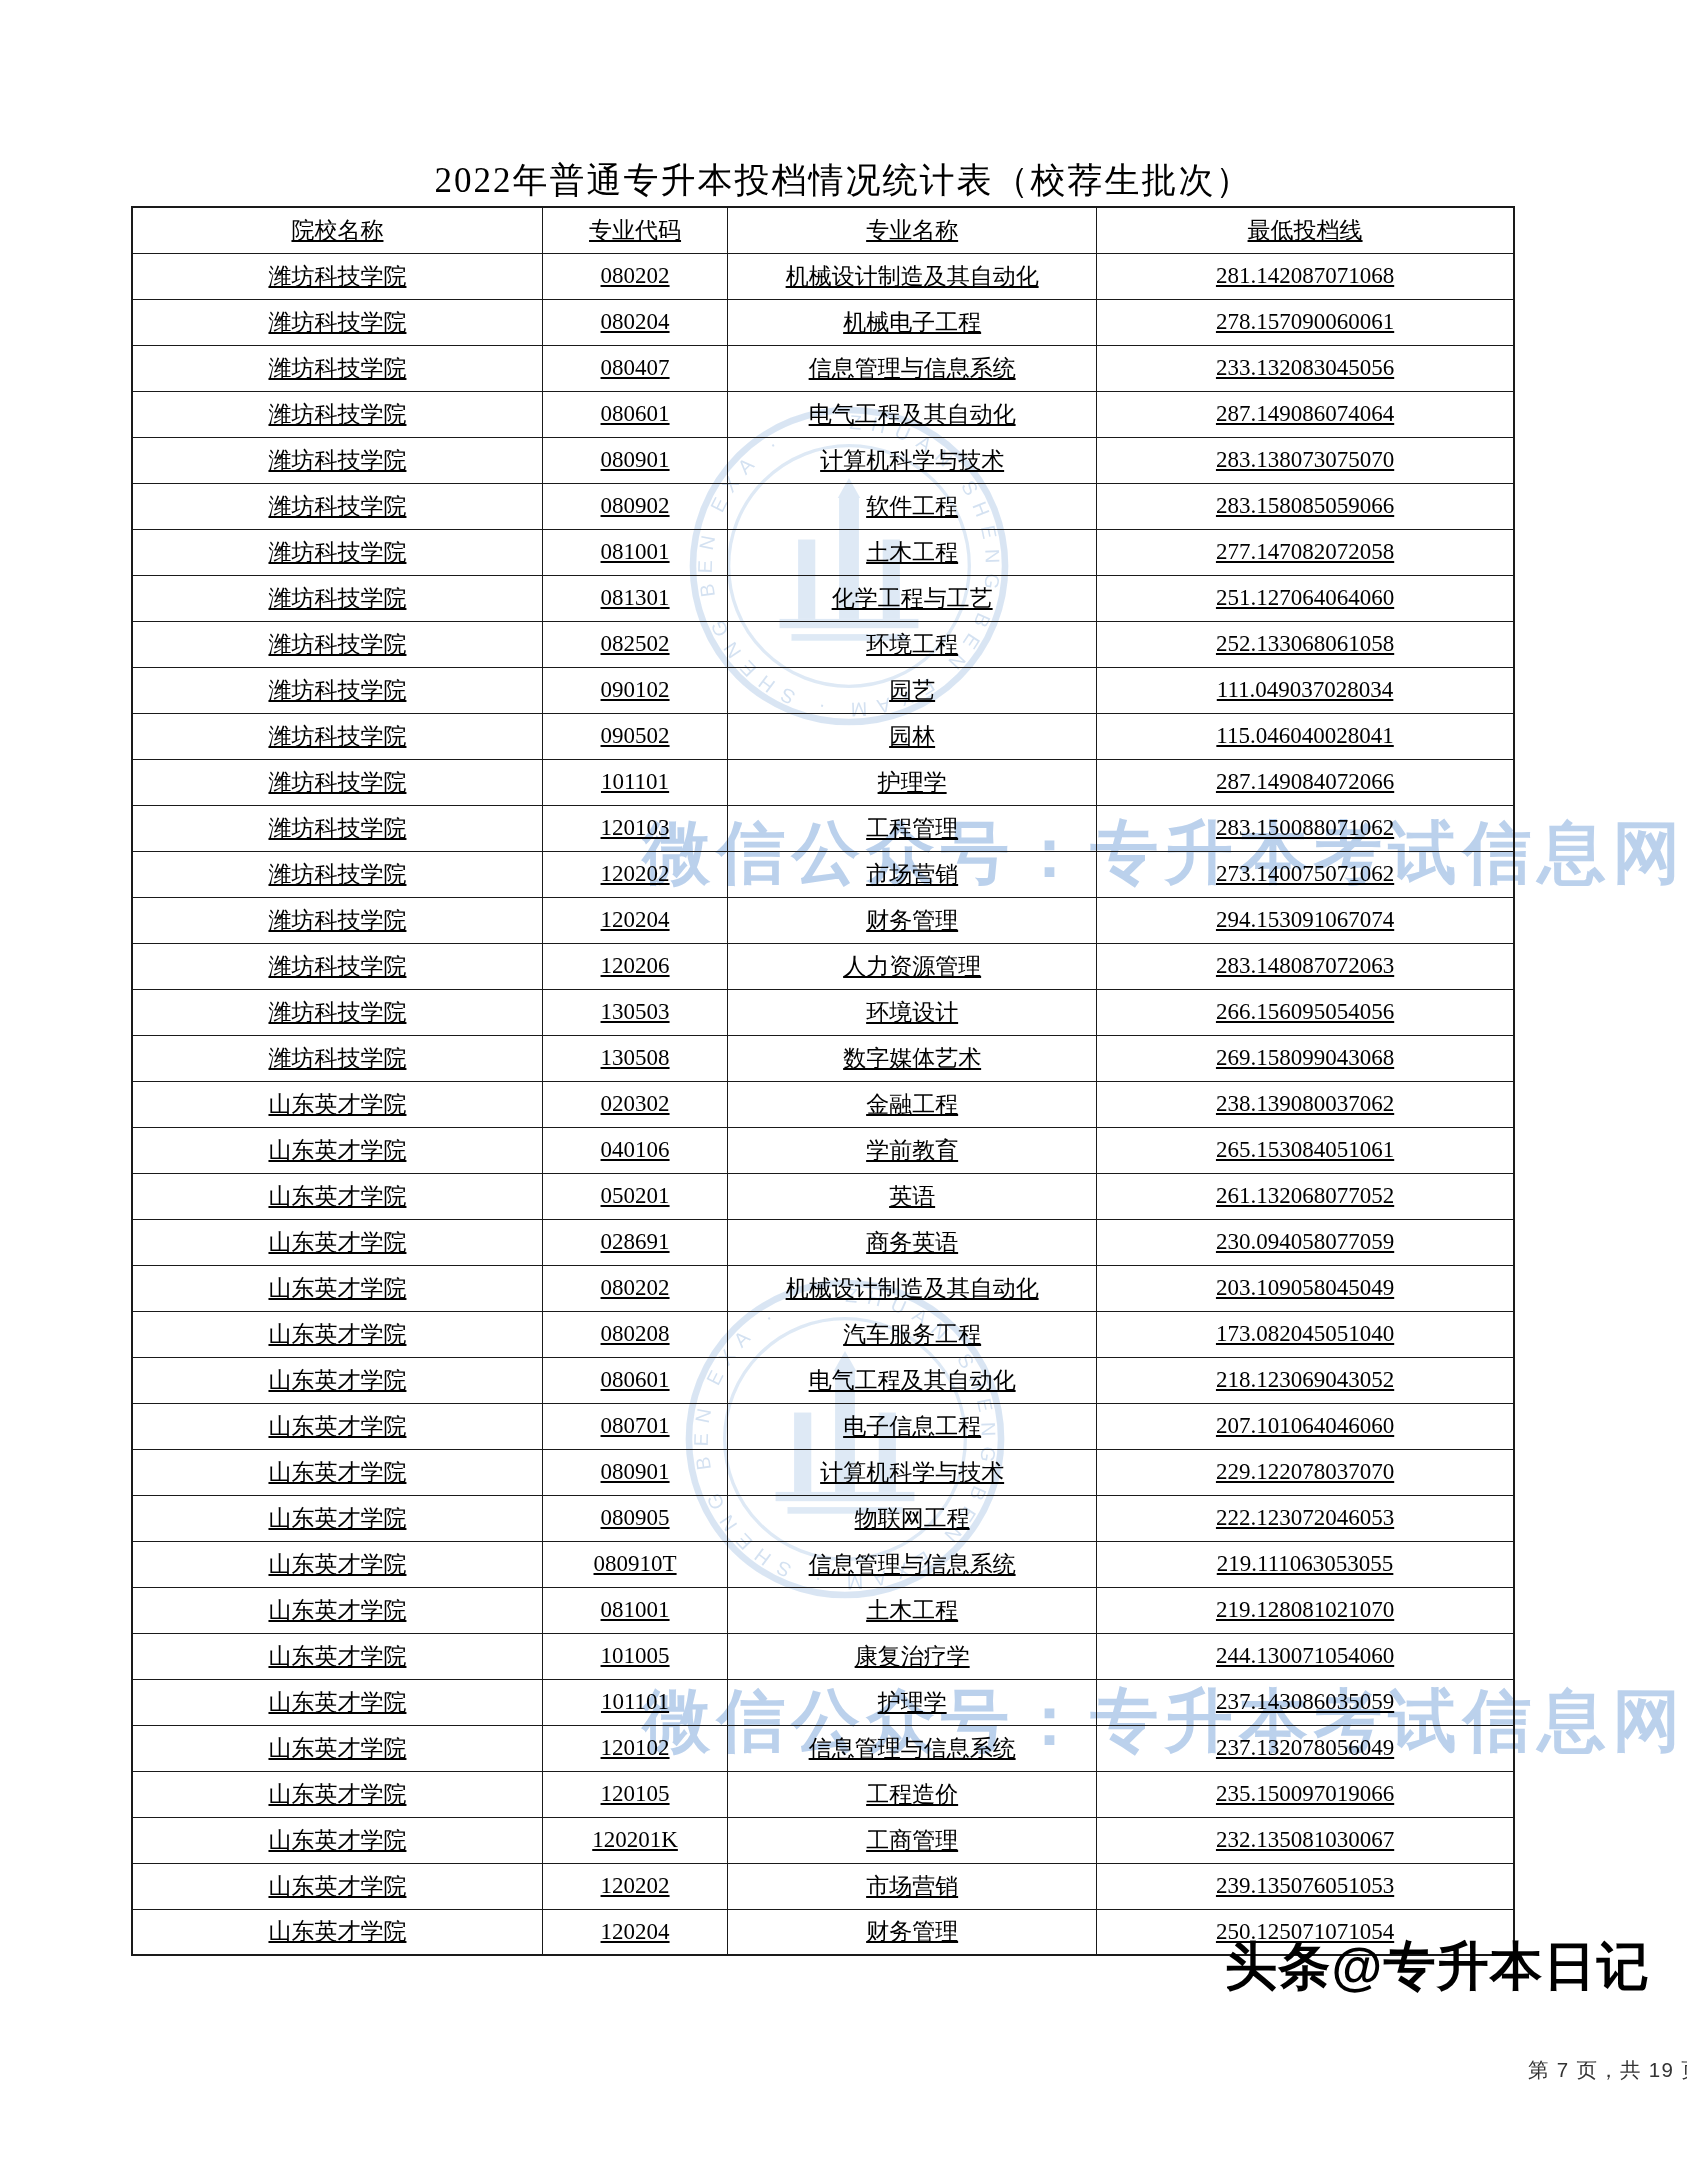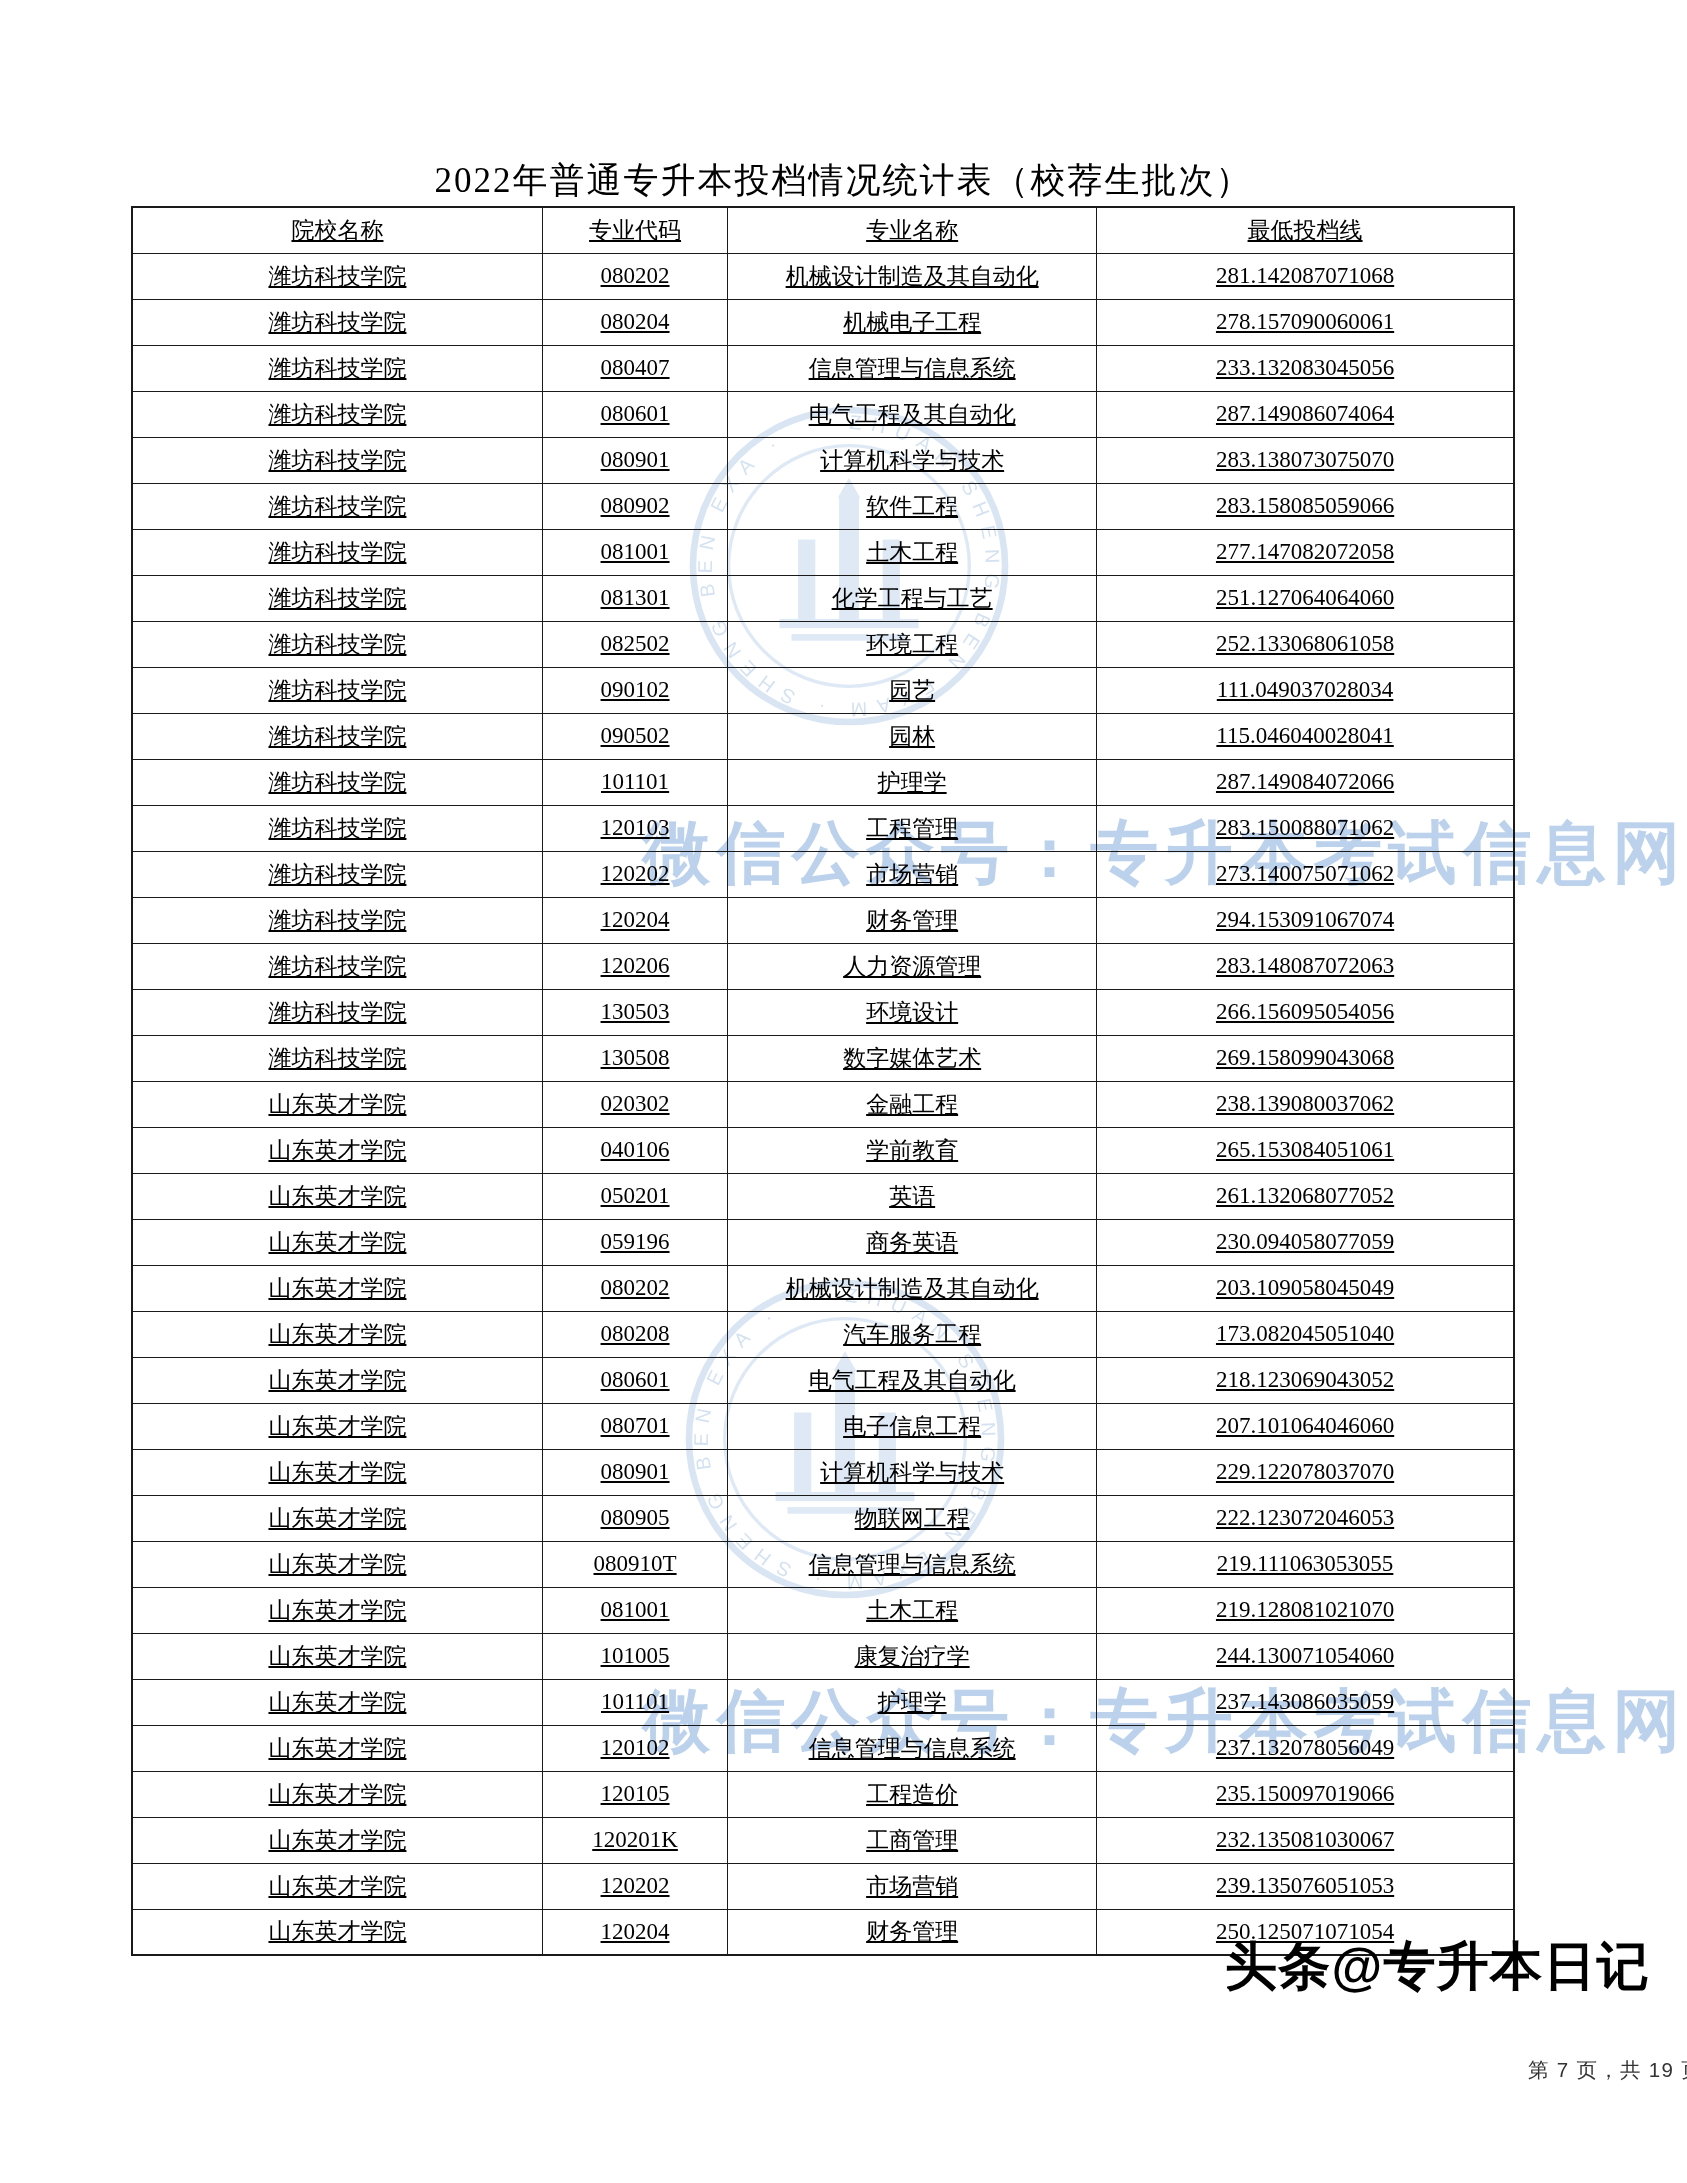--- a/index.html
+++ b/index.html
@@ -281,21 +281,21 @@
             <td>265.153084051061</td>
           </tr>
           <tr>
             <td>山东英才学院</td>
             <td>050201</td>
             <td>英语</td>
             <td>261.132068077052</td>
           </tr>
           <tr>
             <td>山东英才学院</td>
-            <td>059196</td>
+            <td>028691</td>
             <td>商务英语</td>
             <td>230.094058077059</td>
           </tr>
           <tr>
             <td>山东英才学院</td>
             <td>080202</td>
             <td>机械设计制造及其自动化</td>
             <td>203.109058045049</td>
           </tr>
           <tr>

